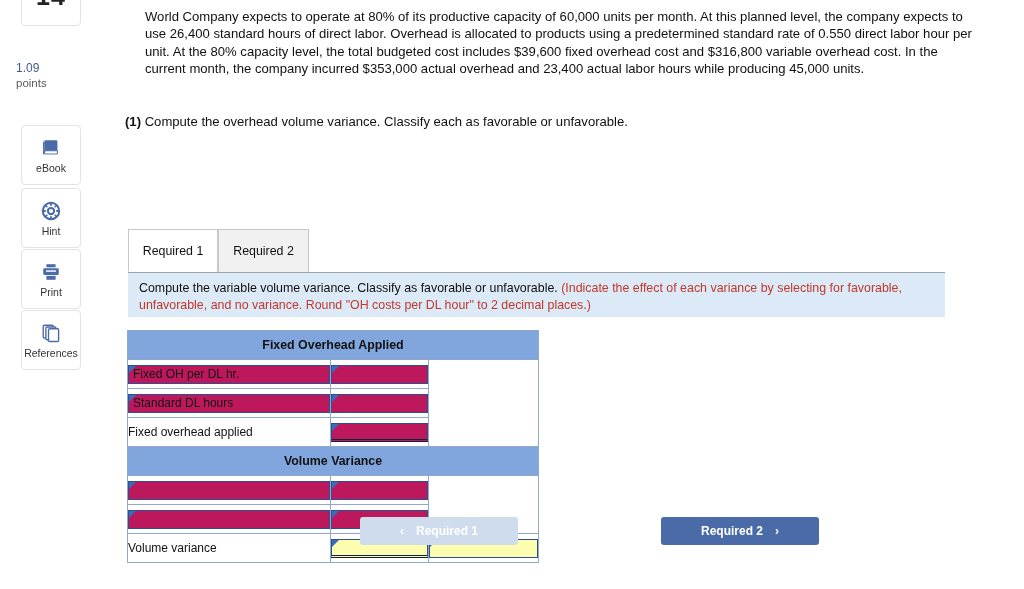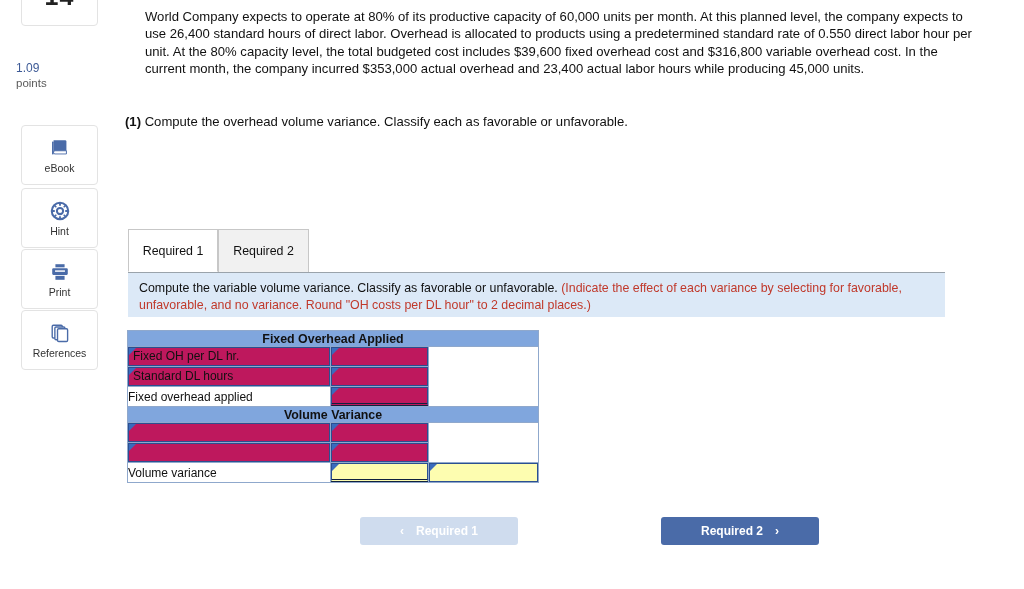--- a/index.html
+++ b/index.html
@@ -8,21 +8,21 @@
     width: 1024px; height: 589px;
     background: #ffffff;
     font-family: "Liberation Sans", sans-serif;
     overflow: hidden;
   }
   #page { position: relative; width: 1024px; height: 589px; background:#fff; }
 
   
   #rail { position:absolute; left:0; top:0; width:120px; height:589px; }
   .rail-box {
-    position:absolute; left:21px; width:77px;
+    position:absolute; left:21px; width:60px;
     border:1px solid #e3e3e3; border-radius:4px; background:#fff;
     display:flex; flex-direction:column; align-items:center; justify-content:center;
   }
   #qnum-box { top:-34px; height:60px; }
   #qnum-text {
     font-size:25px; font-weight:bold; color:#222; line-height:1;
     letter-spacing:1px;
   }
   #points-wrap { position:absolute; left:16px; top:62px; width:92px; }
   #points-value { font-size:12px; color:#3d5a96; line-height:1.15; font-weight:400; }
@@ -80,21 +80,21 @@
   .hint-red { color:#c0392b; }
 
   
   #ans-table {
     position:absolute; left:4px; top:330px;
     width:411px;
     border-collapse:collapse;
     table-layout:fixed;
     font-size:12px; color:#111;
   }
-  #ans-table td { padding:0; border:1px solid #8fa8cc; height:16px; vertical-align:middle; }
+  #ans-table td { padding:0; border:1px solid #8fa8cc; height:29px; vertical-align:middle; }
   .col-a { width:203px; }
   .col-b { width:98px; }
   .col-c { width:110px; }
 
   .sect-head {
     background:#80a6dd; text-align:center; font-weight:bold;
     font-size:12.4px; color:#111; height:19px;
   }
   .label-cell { padding-left:4px; background:#fff; font-size:12px; }
   .plain-white { background:#fff; }

